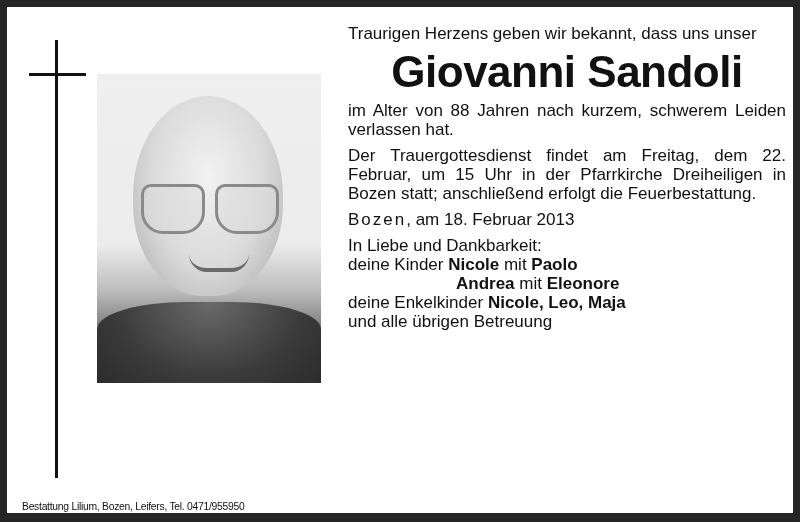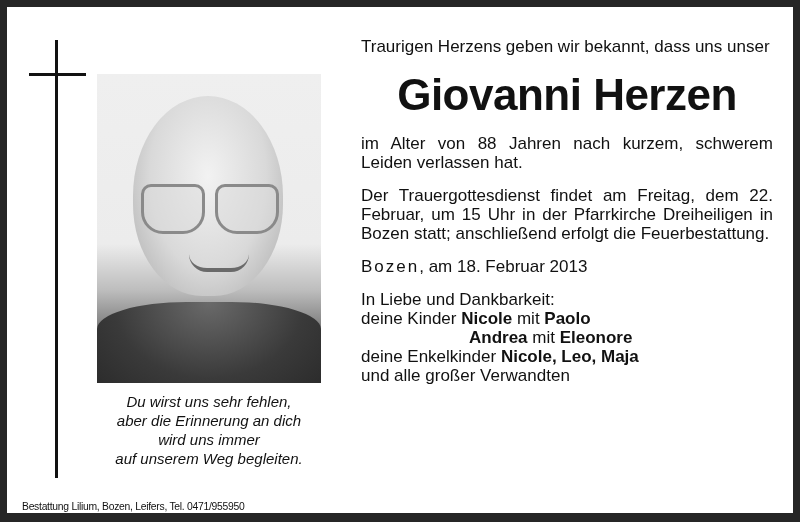--- a/index.html
+++ b/index.html
@@ -44,21 +44,21 @@
     text-align: center; font-style: italic; font-size: 15px; line-height: 19px; color: #111;
   }
   .footer-note {
     position: absolute; left: 15px; top: 493px; font-size: 11.5px; color: #111;
     font-family: "Liberation Sans", sans-serif; letter-spacing: -0.3px; transform: scaleX(0.9); transform-origin: left;
   }
   .col {
     position: absolute; left: 340px; top: 16px; width: 440px;
     font-size: 17px; line-height: 19px; color: #111;
   }
-  .col p { margin: 14px; }
+  .col p { margin: 1px; }
   .intro { }
   .name {
     font-weight: bold; font-size: 44px; line-height: 50px; text-align: center;
     margin: 4px 0 4px 0 !important; letter-spacing: -0.5px;
   }
   .just { text-align: justify; }
   .gap { margin-top: 7px !important; }
   .date-city { letter-spacing: 2px; }
   .indent { padding-left: 108px; }
   b { font-weight: bold; }
@@ -73,40 +73,34 @@
   </div>
 
   <div class="photo" title="Portrait photo of Giovanni Sandoli (black and white)">
     <div class="shirt"></div>
     <div class="head"></div>
     <div class="glasses-l"></div>
     <div class="glasses-r"></div>
     <div class="smile"></div>
   </div>
 
-  <div class="quote">
-    <div>Du wirst uns sehr fehlen,</div>
-    <div>aber die Erinnerung an dich</div>
-    <div>wird uns immer</div>
-    <div>auf unserem Weg begleiten.</div>
-  </div>
 
   <div class="footer-note">Bestattung Lilium, Bozen, Leifers, Tel. 0471/955950</div>
 
   <div class="col">
     <p class="intro">
       <span>Traurigen Herzens geben wir bekannt, dass uns unser</span><br>
     </p>
-    <p class="name">Giovanni Herzen</p>
+    <p class="name">Giovanni Sandoli</p>
     <p class="just">im Alter von 88 Jahren nach kurzem, schwerem Leiden verlassen hat.</p>
     <p class="just gap">Der Trauergottesdienst findet am Freitag, dem 22. Februar, um 15 Uhr in der Pfarrkirche Dreiheiligen in Bozen statt; anschließend erfolgt die Feuerbestattung.</p>
     <p class="gap">
       <span class="date-city">Bozen</span><span>, am 18. Februar 2013</span>
     </p>
     <p class="gap">
       <span>In Liebe und Dankbarkeit:</span><br>
       <span>deine Kinder </span><b>Nicole</b><span> mit </span><b>Paolo</b><br>
       <span class="indent"></span><b>Andrea</b><span> mit </span><b>Eleonore</b><br>
       <span>deine Enkelkinder </span><b>Nicole, Leo, Maja</b><br>
-      <span>und alle großer Verwandten</span>
+      <span>und alle übrigen Betreuung</span>
     </p>
   </div>
 </div>
 
 </body></html>

